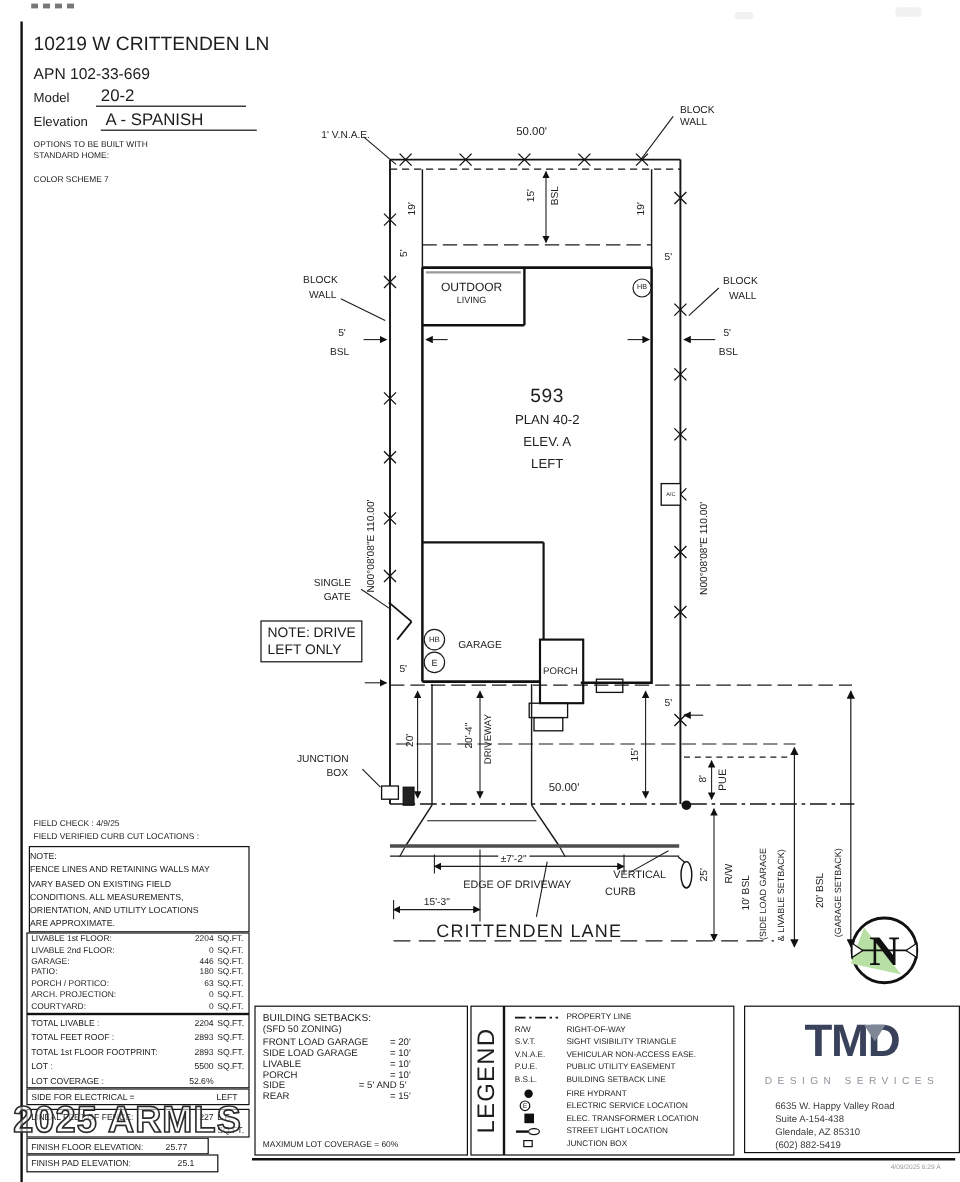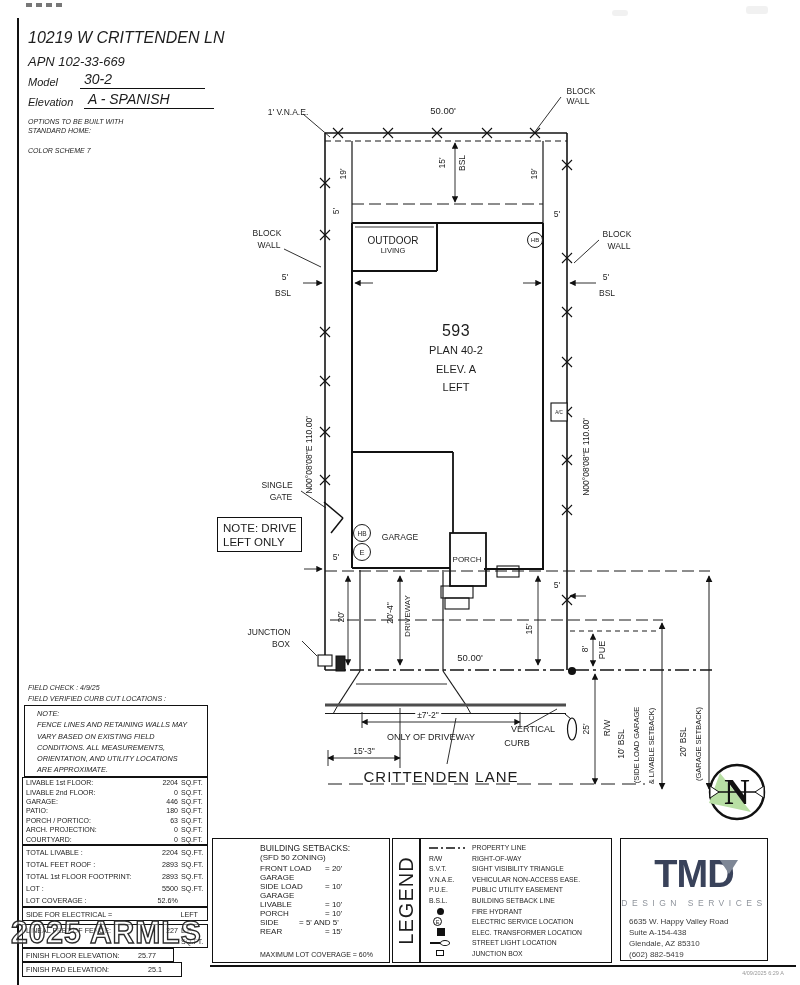--- a/index.html
+++ b/index.html
@@ -1,29 +1,29 @@
 <!DOCTYPE html>
 <html><head>
 <meta charset="utf-8">
 <style>
   * { margin:0; padding:0; box-sizing:border-box; }
   html,body { width:800px; height:985px; background:#fff; font-family:"Liberation Sans",sans-serif; color:#1d1d1d; position:relative; overflow:hidden; }
   #sheet { position:absolute; inset:0; }
   svg.lines { position:absolute; left:0; top:0; z-index:1; pointer-events:none; }
   .lbl { position:absolute; z-index:2; font-size:8.5px; white-space:nowrap; transform:translate(-50%,-50%); color:#1d1d1d; }
   .rot { transform:translate(-50%,-50%) rotate(-90deg); }
-  .ltxt { position:absolute; z-index:2; white-space:nowrap; transform:translate(0,-50%);font-style:italic; }
+  .ltxt { position:absolute; z-index:2; white-space:nowrap; transform:translate(0,-50%); }
   .circ { position:absolute; z-index:3; border:1.3px solid #1d1d1d; border-radius:50%; background:#fff; display:flex; align-items:center; justify-content:center; transform:translate(-50%,-50%); }
   .pbox { position:absolute; z-index:2; border:1px solid #111; background:#fff; display:flex; flex-direction:column; justify-content:space-around; }
   .trow { display:flex; align-items:center; padding:0 3px; }
   .tlab { flex:1; }
   .tval { text-align:right; min-width:26px; }
   .tunit { width:26px; text-align:left; padding-left:3px; }
-  .box-note { font-size:7.3px; line-height:11.3px; padding:2px 12px; justify-content:flex-start;font-style:italic; }
-  .sb-row { display:flex; padding:0 6px;margin-left:41px; }
+  .box-note { font-size:7.3px; line-height:11.3px; padding:2px 0; justify-content:flex-start; }
+  .sb-row { display:flex; padding:0 6px; }
   .sb-lab { flex:1; }
   .sb-val { width:58px; text-align:left; }
   .sb-val.wide { width:84px; }
   .lgrow { display:flex; align-items:center; padding-left:5px; height:10.6px; }
   .lgsym { width:46px; font-size:6.8px; display:flex; align-items:center; padding-left:3px; }
   .lglab { font-size:6.8px; }
   .wm { position:absolute; z-index:6; font-weight:bold; font-size:31px; letter-spacing:1px; color:rgba(255,255,255,0.55); -webkit-text-stroke:1.4px #2c2c2c; transform:scaleX(0.97); }
   .nd-box { position:absolute; z-index:3; border:1.6px solid #111; background:#fff; padding:3px 5px 2px 5px; }
   .nd-box div { font-size:11.5px; line-height:14px; }
   .smudge { position:absolute; z-index:2; }
@@ -152,21 +152,21 @@
       <polygon points="710,786 719,792 710,798" fill="#fff" stroke="#111" stroke-width="1"></polygon>
       <polygon points="764,786 755,792 764,798" fill="#fff" stroke="#111" stroke-width="1"></polygon>
       <text x="737" y="804" text-anchor="middle" font-family="Liberation Serif, serif" font-weight="bold" font-size="35" fill="#111">N</text>
     </g>
   </svg>
 
   <div>
     <div class="ltxt" style="left:28px;top:38px;font-size:16px">10219 W CRITTENDEN LN</div>
     <div class="ltxt" style="left:28px;top:61px;font-size:13px">APN  102-33-669</div>
     <div class="ltxt" style="left:28px;top:82px;font-size:11px">Model</div>
-    <div class="ltxt" style="left:80px;top:80px;font-size:14px;border-bottom:1.3px solid #111;min-width:125px;padding:0 2px 1px 4px">30-2</div>
+    <div class="ltxt" style="left:80px;top:80px;font-size:14px;border-bottom:1.3px solid #111;min-width:125px;padding:0 2px 1px 4px">20-2</div>
     <div class="ltxt" style="left:28px;top:102px;font-size:11px">Elevation</div>
     <div class="ltxt" style="left:84px;top:100px;font-size:14px;border-bottom:1.3px solid #111;min-width:130px;padding:0 2px 1px 4px">A - SPANISH</div>
     <div class="ltxt" style="left:28px;top:121px;font-size:7px">OPTIONS TO BE BUILT WITH</div>
     <div class="ltxt" style="left:28px;top:130px;font-size:7px">STANDARD HOME:</div>
     <div class="ltxt" style="left:28px;top:150px;font-size:7px">COLOR SCHEME 7</div>
   </div>
   <div class="smudge" style="left:26px;top:3px;width:36px;height:4px;background:repeating-linear-gradient(90deg,#555 0 6px,transparent 6px 10px);opacity:.8"></div>
   <div class="smudge" style="left:612px;top:10px;width:16px;height:6px;background:#888;opacity:.12;border-radius:3px"></div>
   <div class="smudge" style="left:746px;top:6px;width:22px;height:8px;background:#888;opacity:.12;border-radius:3px"></div>
 
@@ -226,21 +226,21 @@
   <div class="lbl rot" style="left:585px;top:649px">8'</div>
   <div class="lbl rot" style="left:602px;top:650px;font-size:9px">PUE</div>
   <div class="lbl rot" style="left:586px;top:729px">25'</div>
   <div class="lbl rot" style="left:607px;top:728px">R/W</div>
   <div class="lbl rot" style="left:621px;top:744px">10' BSL</div>
   <div class="lbl rot" style="left:636px;top:745px;font-size:7.5px">(SIDE LOAD GARAGE</div>
   <div class="lbl rot" style="left:651px;top:746px;font-size:7.5px">&amp; LIVABLE SETBACK)</div>
   <div class="lbl rot" style="left:683px;top:742px">20' BSL</div>
   <div class="lbl rot" style="left:698px;top:744px;font-size:7.5px">(GARAGE SETBACK)</div>
   <div class="lbl" style="left:428px;top:715px;background:#fff;padding:0 2px">±7'-2"</div>
-  <div class="lbl" style="left:431px;top:737px;font-size:9px">ONLY OF DRIVEWAY</div>
+  <div class="lbl" style="left:431px;top:737px;font-size:9px">EDGE OF DRIVEWAY</div>
   <div class="lbl" style="left:533px;top:729px;font-size:9px">VERTICAL</div>
   <div class="lbl" style="left:517px;top:743px;font-size:9px">CURB</div>
   <div class="lbl" style="left:364px;top:751px">15'-3"</div>
   <div class="lbl" style="left:441px;top:776px;font-size:15px;letter-spacing:1px">CRITTENDEN LANE</div>
 
   <div class="ltxt" style="left:28px;top:687px;font-size:7px">FIELD CHECK : 4/9/25</div>
   <div class="ltxt" style="left:28px;top:698px;font-size:7px">FIELD VERIFIED CURB CUT LOCATIONS :</div>
 
   <div class="pbox box-note" style="left:24px;top:705px;width:184px;height:72px">
     <div>NOTE:</div>
@@ -441,27 +441,27 @@
       <span class="lglab">STREET LIGHT LOCATION</span>
     </div>
     <div class="lgrow">
       <span class="lgsym">
           <span style="display:inline-block;width:8px;height:6px;border:1.2px solid #111;margin-left:7px"></span>
         </span>
       <span class="lglab">JUNCTION BOX</span>
     </div>
   </div>
 
-  <div class="pbox" style="left:620px;top:838px;width:148px;height:123px;justify-content:flex-end;padding-top:24px">
+  <div class="pbox" style="left:620px;top:838px;width:180px;height:123px;justify-content:space-between;padding-top:8px">
     <div style="position:relative;text-align:center">
       <span style="font-size:38px;font-weight:bold;color:#39425a;letter-spacing:-1px">TMD</span>
       <span style="position:absolute;left:99px;top:7px;width:0;height:0;border-left:9px solid transparent;border-right:9px solid transparent;border-top:14px solid #7e8796"></span>
     </div>
     <div style="text-align:center;font-size:8.5px;letter-spacing:4.5px;color:#8f949c;margin-top:2px">DESIGN SERVICES</div>
-    <div style="margin:8px 0 0 8px;font-size:8px;line-height:11px;color:#3c3c3c">
+    <div style="margin:8px 0 0 25px;font-size:8px;line-height:11px;color:#3c3c3c">
       <div>6635 W. Happy Valley Road</div>
       <div>Suite A-154-438</div>
       <div>Glendale, AZ 85310</div>
       <div>(602) 882-5419</div>
     </div>
   </div>
 
   <div class="lbl" style="left:763px;top:973px;font-size:5.5px;color:#999">4/09/2025 6:29 A</div>
 
 </div>

